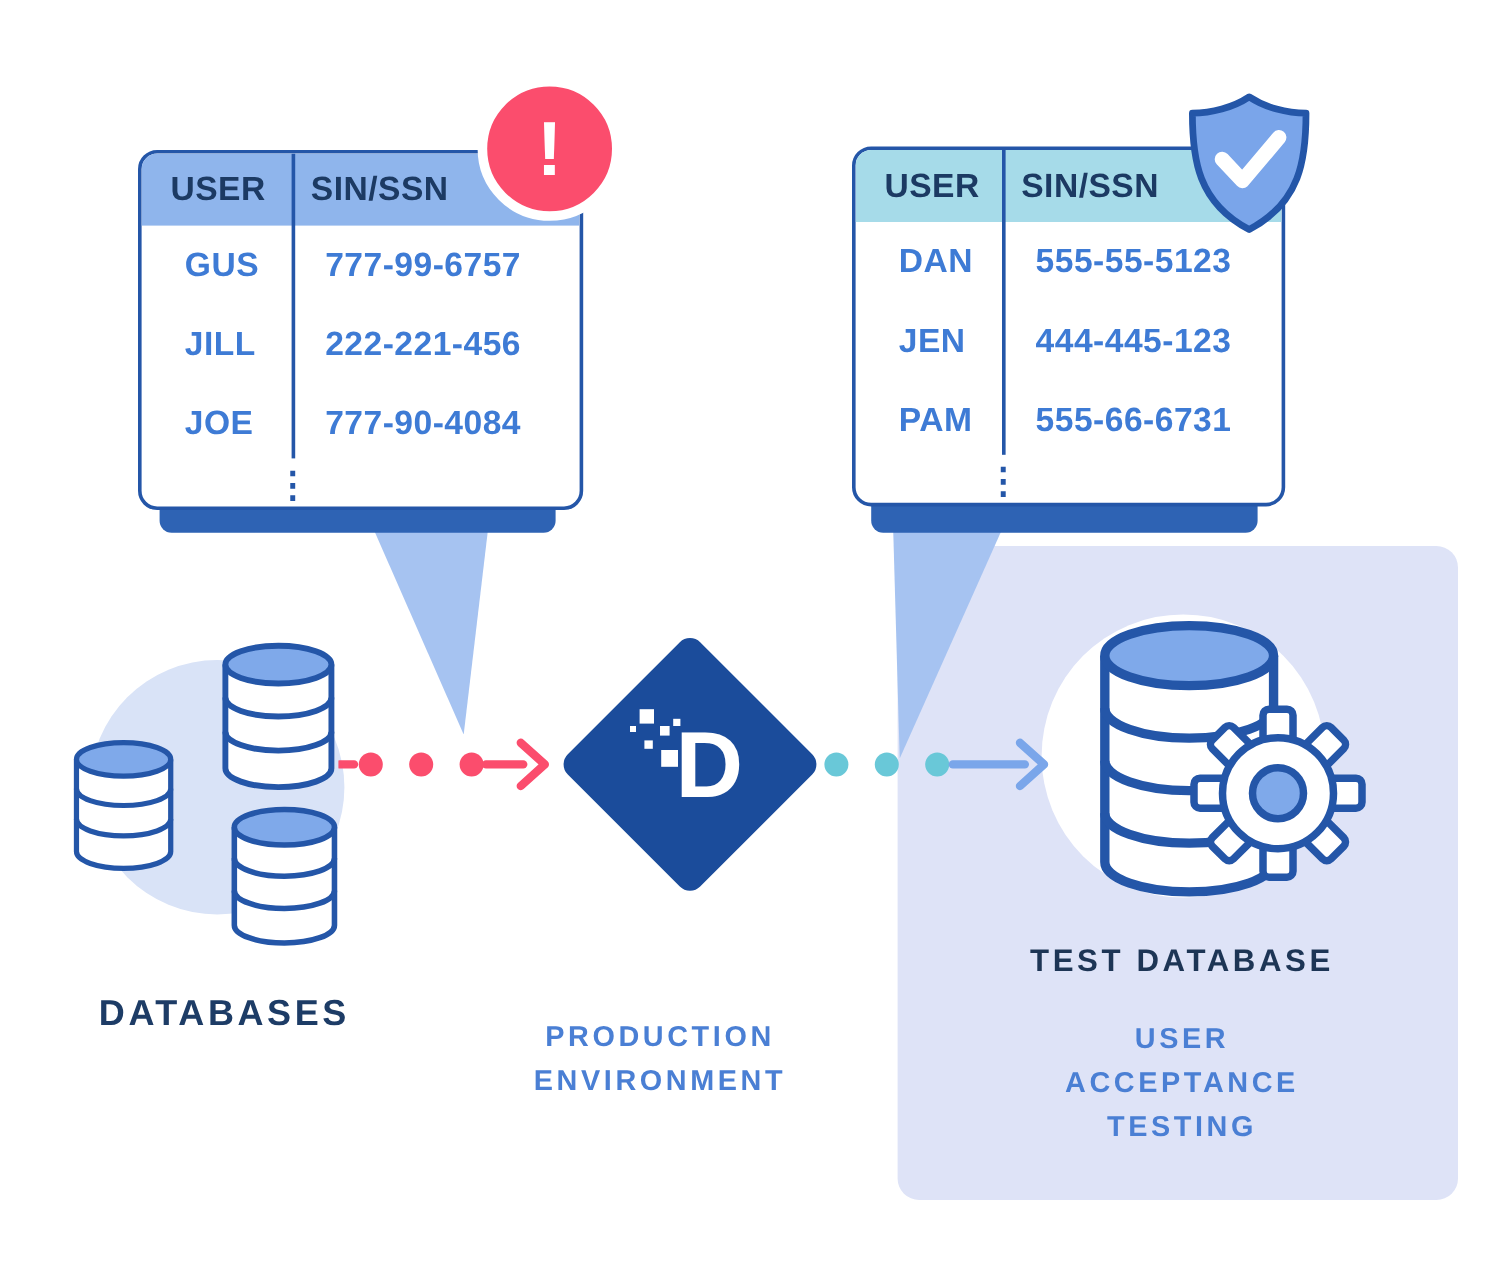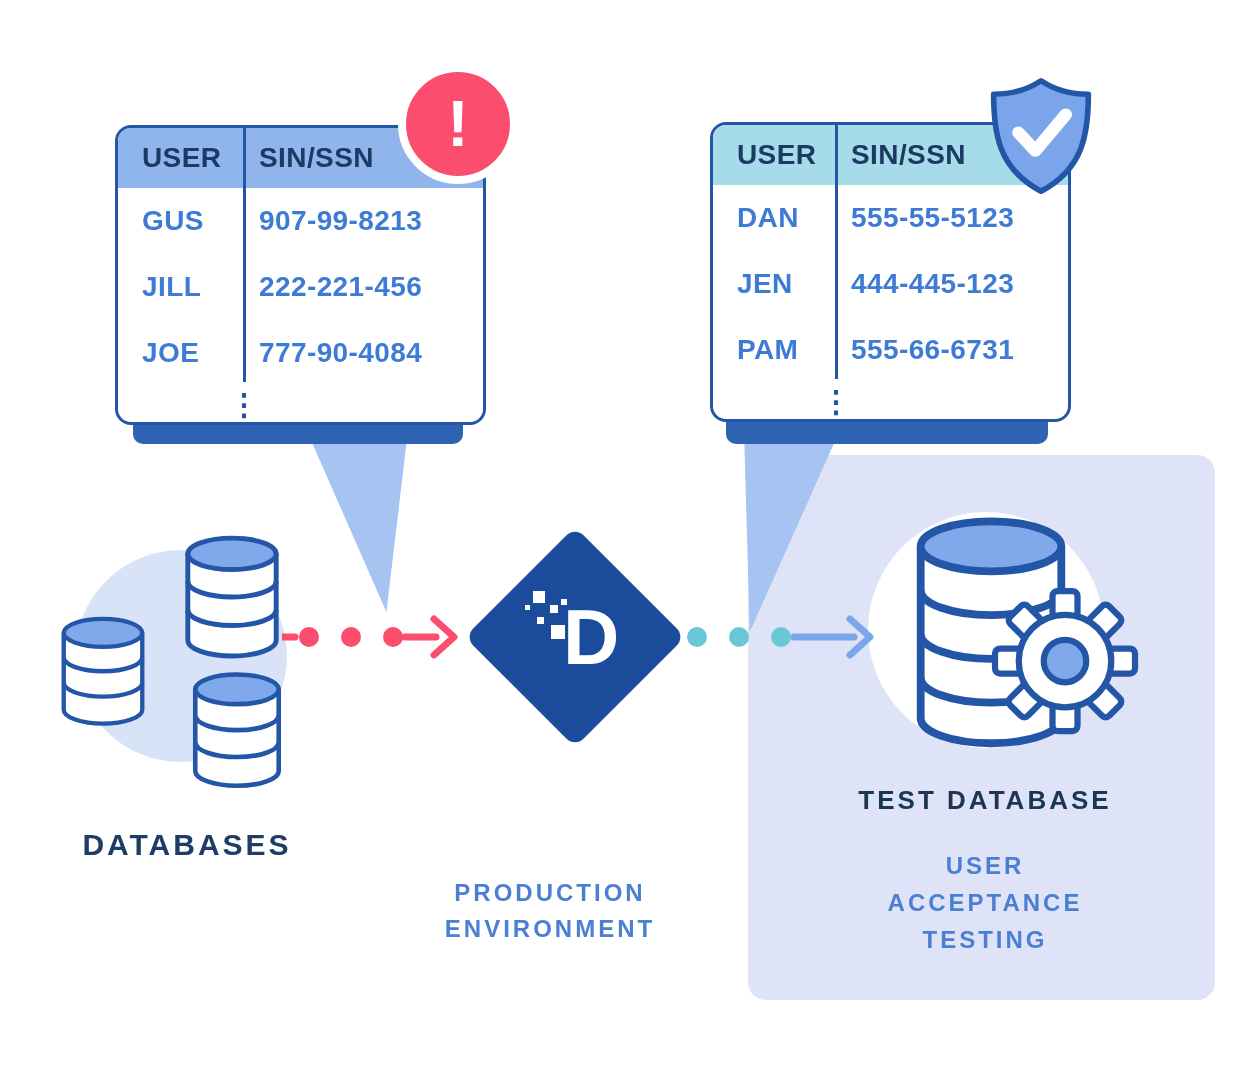--- a/index.html
+++ b/index.html
@@ -10,21 +10,21 @@
   
   .card{
     position:absolute;background:#ffffff;border:3px solid #2456A8;border-radius:16px;
     display:flex;flex-direction:column;overflow:hidden;z-index:6;
   }
   .left-card{left:115px;top:125px;width:365px;height:294px;}
   .right-card{left:710px;top:122px;width:355px;height:294px;}
   .card-header{display:flex;height:60px;flex:none;}
   .left-card .card-header{background:#8FB5EC;}
   .right-card .card-header{background:#A6DBE9;}
-  .card-row{display:flex;height:66px;flex:none;}
+  .card-row{display:flex;height:66px;flex:none;margin-left:12px;}
   .cell{display:flex;align-items:center;font-size:28px;letter-spacing:.4px;}
   .c1{width:125px;flex:none;padding-left:24px;box-sizing:border-box;text-align:right;}
   .right-card .c1{width:122px;}
   .c2{flex:1;padding-left:16px;}
   .card-header .cell{font-weight:700;color:#1C3A63;}
   .card-row .cell{font-weight:600;color:#3E7BD5;}
   .card-divider{position:absolute;top:0;bottom:40px;width:3px;background:#2456A8;}
   .left-card .card-divider{left:125px;}
   .right-card .card-divider{left:122px;}
   .card-ellipsis{
@@ -81,21 +81,21 @@
   .cyl-test{left:905px;top:512px;width:172px;height:250px;}
   .gear{position:absolute;left:990px;top:586px;width:150px;height:150px;z-index:4;}
   
   .arrow{position:absolute;z-index:4;}
   .arrow-red{left:282px;top:614px;width:182px;height:46px;}
   .arrow-teal{left:686px;top:614px;width:200px;height:46px;}
   
   .lbl{position:absolute;text-align:center;font-weight:700;z-index:5;}
   .lbl-databases{left:57px;top:828px;width:260px;font-size:30px;letter-spacing:3px;color:#1D3C66;}
   .lbl-production{left:400px;top:847px;width:300px;font-size:24px;letter-spacing:3px;
-    color:#4A7FD4;line-height:36px;margin-top:28px;}
+    color:#4A7FD4;line-height:36px;}
   .lbl-testdb{left:835px;top:785px;width:300px;font-size:26px;letter-spacing:3px;color:#1D3555;}
   .lbl-uat{left:865px;top:847px;width:240px;font-size:24px;letter-spacing:3px;
     color:#4A7FD4;line-height:37px;}
 </style>
 </head>
 <body>
 
 <svg width="0" height="0" style="position:absolute" aria-hidden="true">
   <defs>
     <symbol id="icon-cylinder" viewBox="0 0 110 140">
@@ -192,21 +192,21 @@
   <div class="card-base base-left"></div>
   <div class="card-base base-right"></div>
 
   <div class="card left-card">
     <div class="card-header">
       <div class="cell c1">USER</div>
       <div class="cell c2">SIN/SSN</div>
     </div>
     <div class="card-row">
       <div class="cell c1">GUS</div>
-      <div class="cell c2">907-99-8213</div>
+      <div class="cell c2">777-99-6757</div>
     </div>
     <div class="card-row">
       <div class="cell c1">JILL</div>
       <div class="cell c2">222-221-456</div>
     </div>
     <div class="card-row">
       <div class="cell c1">JOE</div>
       <div class="cell c2">777-90-4084</div>
     </div>
     <div class="card-ellipsis">⋮</div>

